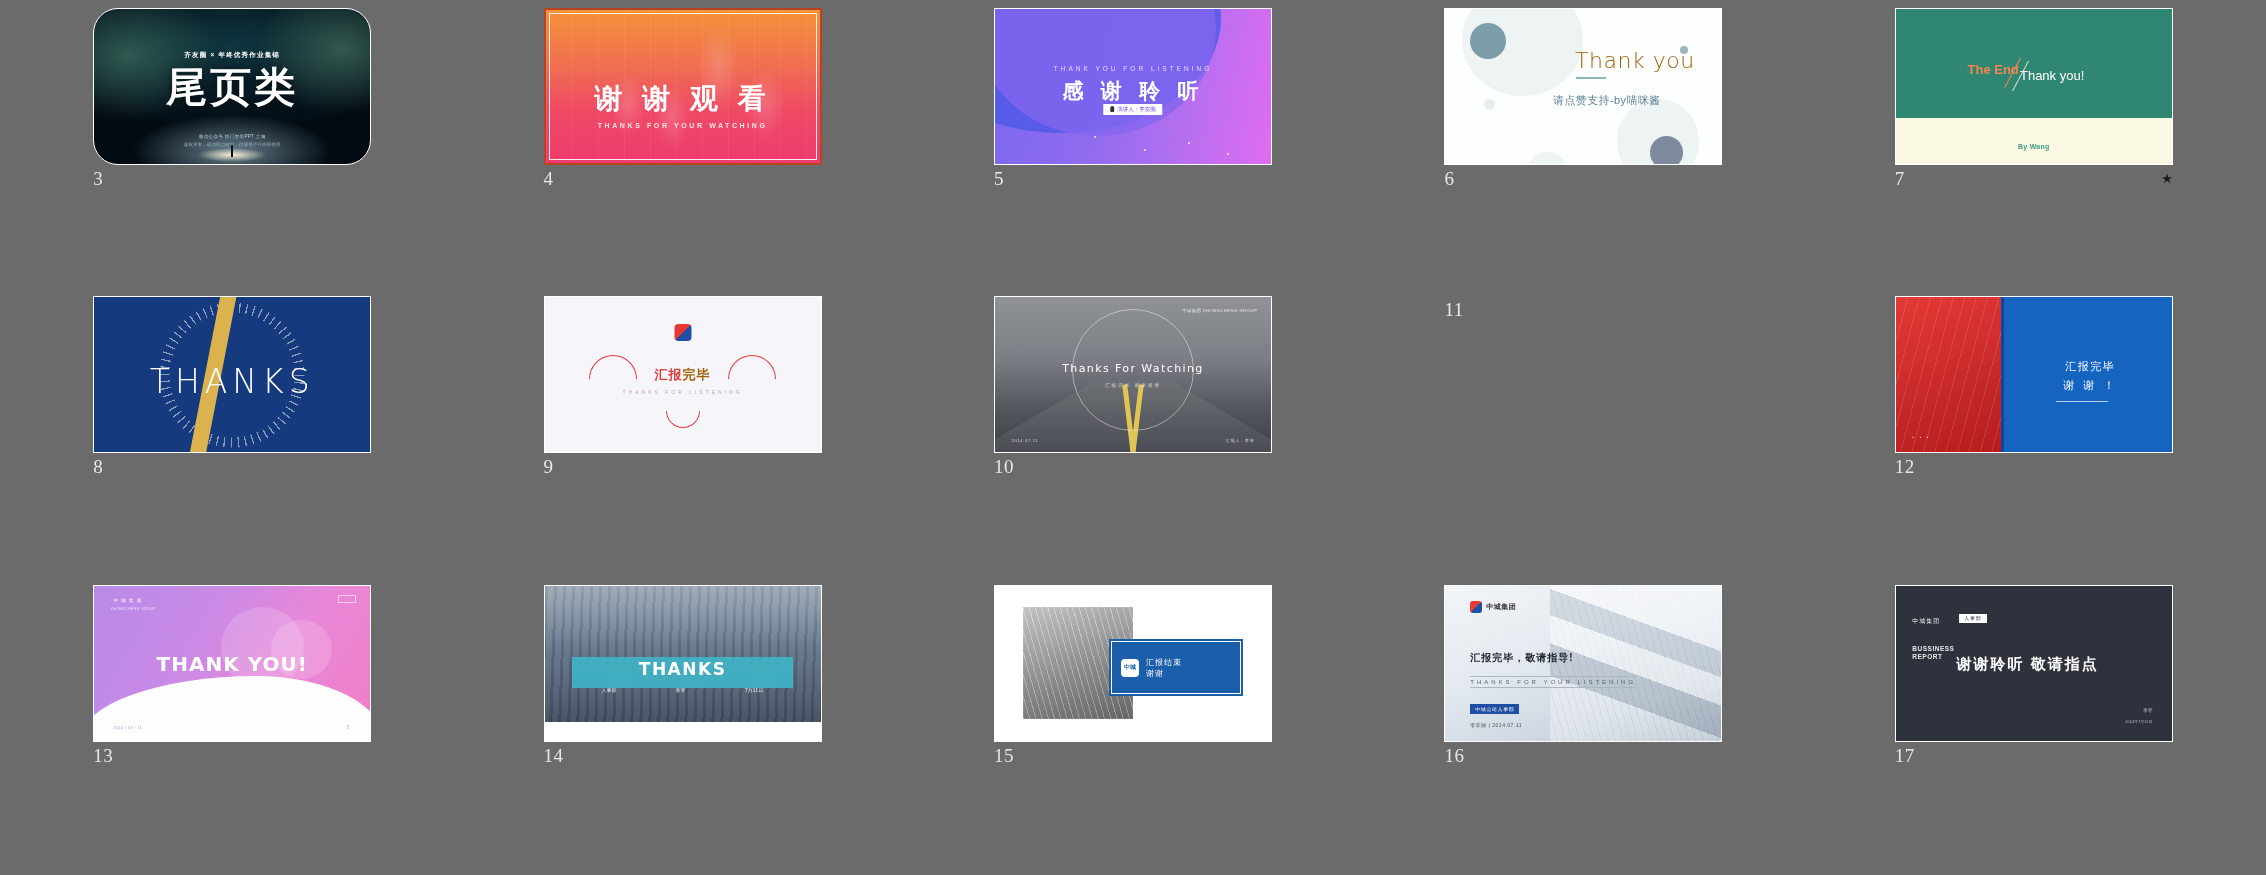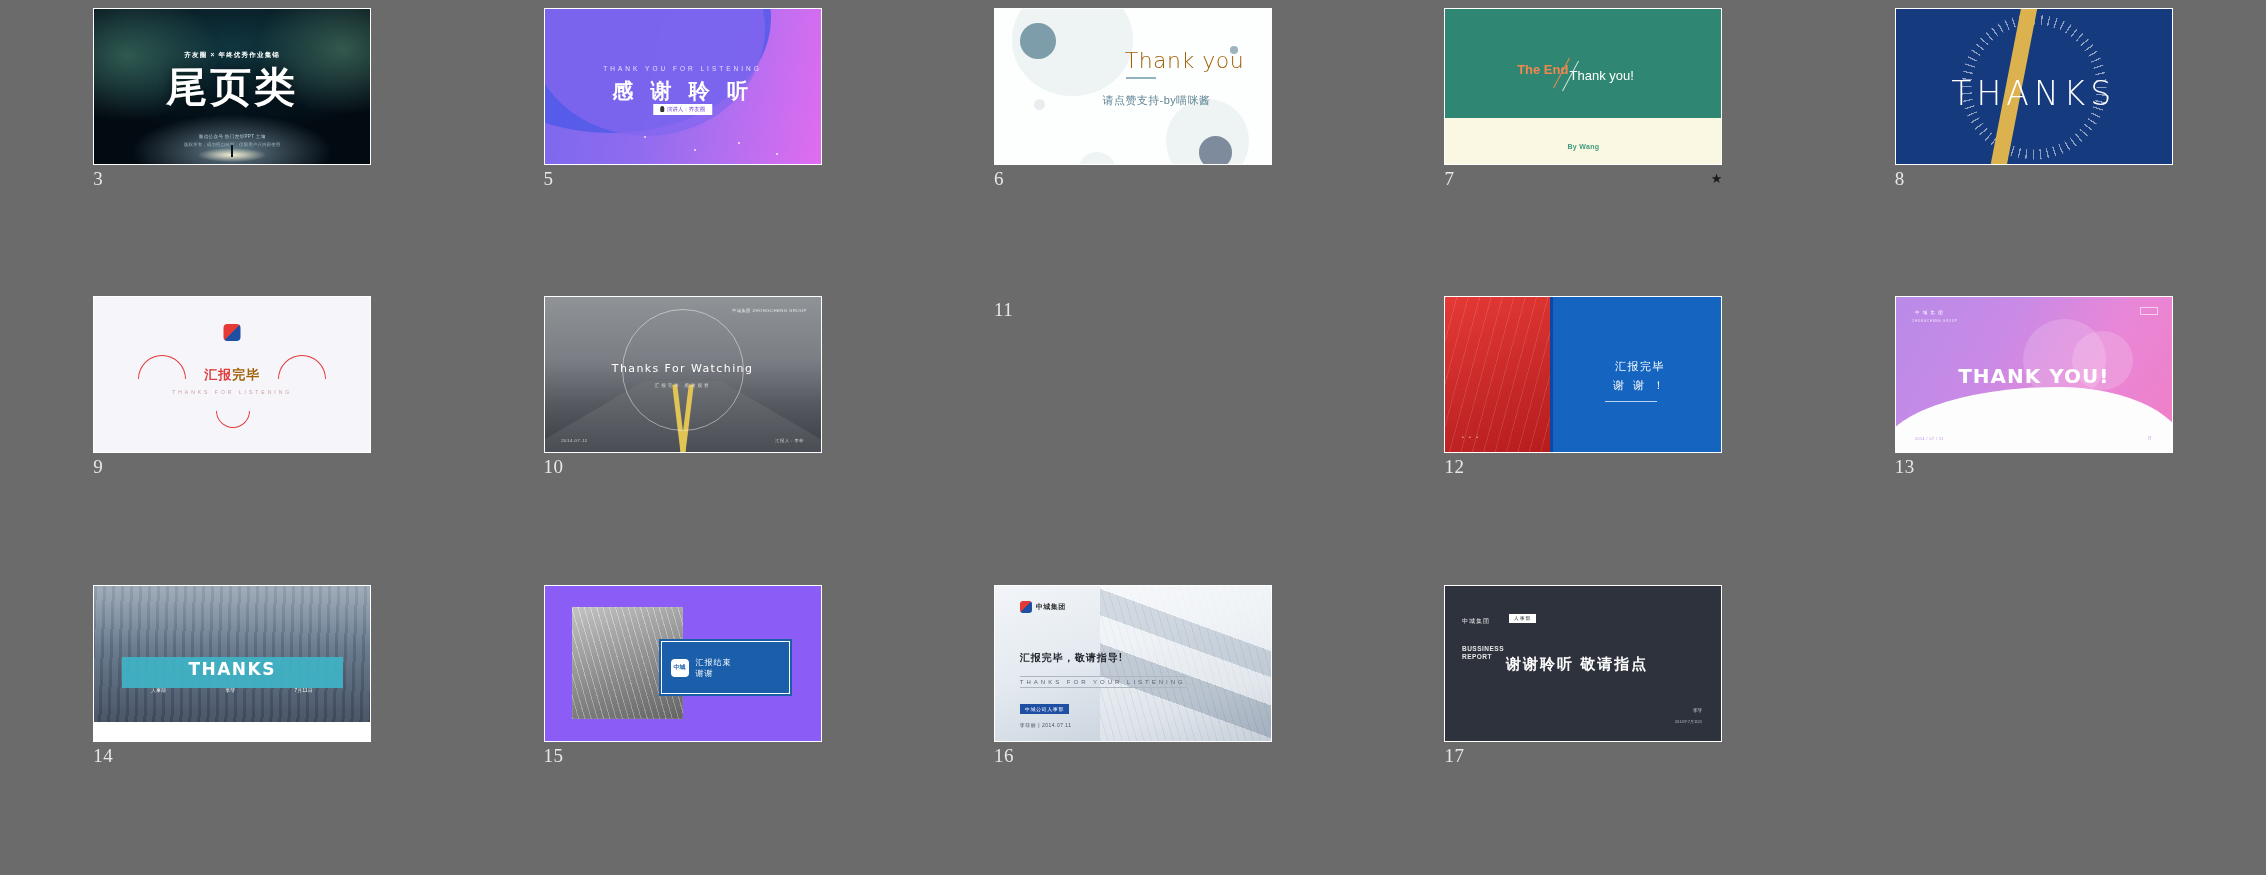--- a/index.html
+++ b/index.html
@@ -42,21 +42,21 @@
     letter-spacing: 0.5px;
   }
   .star { color: #1a1a1a; font-size: 13px; line-height: 20px; }
   .hidden { visibility: hidden; }
 
   
   .s3 { background:
       radial-gradient(ellipse 60% 40% at 50% 92%, rgba(180,220,240,.55), rgba(10,30,45,0) 60%),
       radial-gradient(ellipse 48% 60% at 12% 30%, rgba(60,110,95,.75), rgba(5,18,26,0) 70%),
       radial-gradient(ellipse 45% 60% at 90% 26%, rgba(70,115,95,.7), rgba(5,18,26,0) 70%),
-      radial-gradient(ellipse 70% 55% at 50% 24%, #10363f 0%, #071a24 60%, #030b12 100%);
+      radial-gradient(ellipse 70% 55% at 50% 24%, #10363f 0%, #071a24 60%, #030b12 100%); border-radius: 25px;
   }
   .s3 .eyebrow { position:absolute; top:27%; left:0; right:0; text-align:center;
     color:#fff; font-size:6.5px; font-weight:bold; letter-spacing:1.2px; }
   .s3 .big { position:absolute; top:33%; left:0; right:0; text-align:center;
     color:#fff; font-size:41px; font-weight:bold; letter-spacing:3px;
     font-family:"DejaVu Sans", sans-serif; text-shadow:0 2px 12px rgba(0,0,0,.6); }
   .s3 .foot1 { position:absolute; bottom:16%; left:0; right:0; text-align:center;
     color:#b9cfd8; font-size:4.6px; letter-spacing:.3px; }
   .s3 .foot2 { position:absolute; bottom:11%; left:0; right:0; text-align:center;
     color:#9fb6c0; font-size:4.4px; letter-spacing:.2px; }
@@ -211,21 +211,21 @@
     opacity:.55; }
   .s14 .band { position:absolute; top:46%; left:10%; right:10%; height:20%;
     background:#3fb3c6; opacity:.92; }
   .s14 .t1 { position:absolute; top:47%; left:0; right:0; text-align:center; color:#fff;
     font-size:17px; font-weight:bold; letter-spacing:1.5px; font-family:"DejaVu Sans", sans-serif; }
   .s14 .meta { position:absolute; top:66%; left:10%; right:10%;
     display:flex; justify-content:space-around; color:#fff; font-size:4.6px; letter-spacing:.4px; }
   .s14 .white { position:absolute; left:0; right:0; bottom:0; height:12%; background:#fff; }
 
   
-  .s15 { background:#8b5cf6; }
+  .s15 { background:#ffffff; }
   .s15 .gray { position:absolute; left:10%; top:14%; width:40%; height:72%;
     background:linear-gradient(160deg,#cfcfcf,#8f8f8f 60%,#6b6b6b);
     box-shadow: inset 0 0 0 1px rgba(255,255,255,.1); }
   .s15 .gray::after { content:""; position:absolute; inset:0; opacity:.5;
     background:repeating-linear-gradient(74deg, rgba(255,255,255,.5) 0 1px, rgba(0,0,0,.12) 1px 6px); }
   .s15 .card { position:absolute; right:11%; top:36%; width:47%; height:34%;
     background:#1b5faa; border:1.5px solid #fff;
     box-shadow:0 0 0 2px #1b5faa; display:flex; align-items:center; gap:7px; padding:0 9px; }
   .s15 .card .lg { width:18px; height:18px; border-radius:4px; background:#fff; flex:0 0 auto;
     display:flex; align-items:center; justify-content:center; color:#1b5faa; font-size:6px; font-weight:bold; }
@@ -275,20 +275,34 @@
         <div class="glow"></div>
         <div class="figure"></div>
       </div>
     </div>
     <div class="caption-row">
       <span class="caption">3</span>
       <span class="star hidden">★</span>
     </div>
   </div>
 
+  <div class="cell">
+    <div class="thumb-wrap">
+      <div class="thumb s4">
+        <div class="people"></div>
+        <div class="inner"></div>
+        <div class="t1">谢 谢 观 看</div>
+        <div class="t2">THANKS FOR YOUR WATCHING</div>
+      </div>
+    </div>
+    <div class="caption-row">
+      <span class="caption">4</span>
+      <span class="star hidden">★</span>
+    </div>
+  </div>
 
   <div class="cell">
     <div class="thumb-wrap">
       <div class="thumb s5">
         <div class="blob1"></div>
         <div class="blob2"></div>
         <div class="dot" style="left:36%;top:82%"></div>
         <div class="dot" style="left:54%;top:90%"></div>
         <div class="dot" style="left:70%;top:86%"></div>
         <div class="dot" style="left:84%;top:93%"></div>

